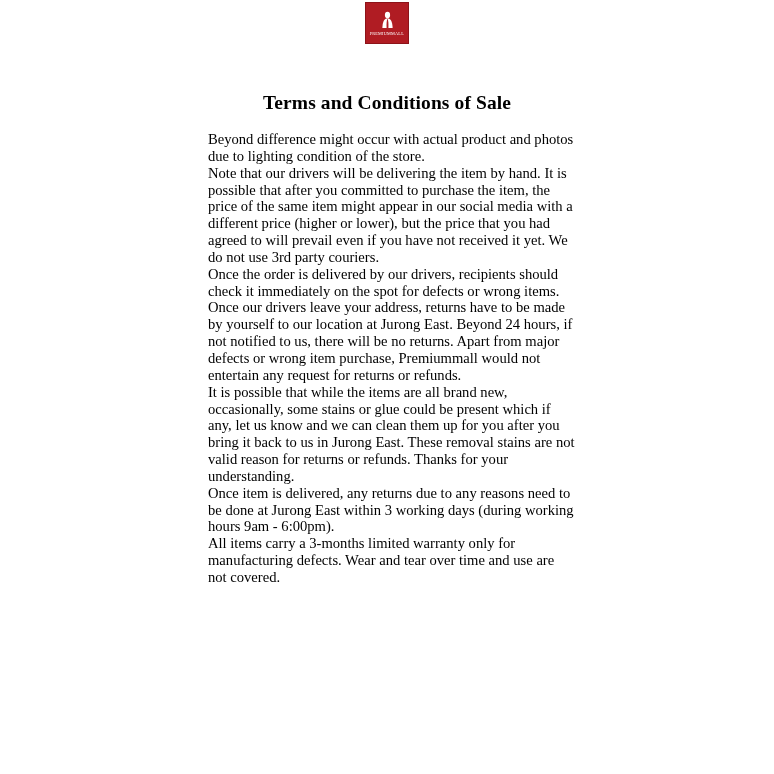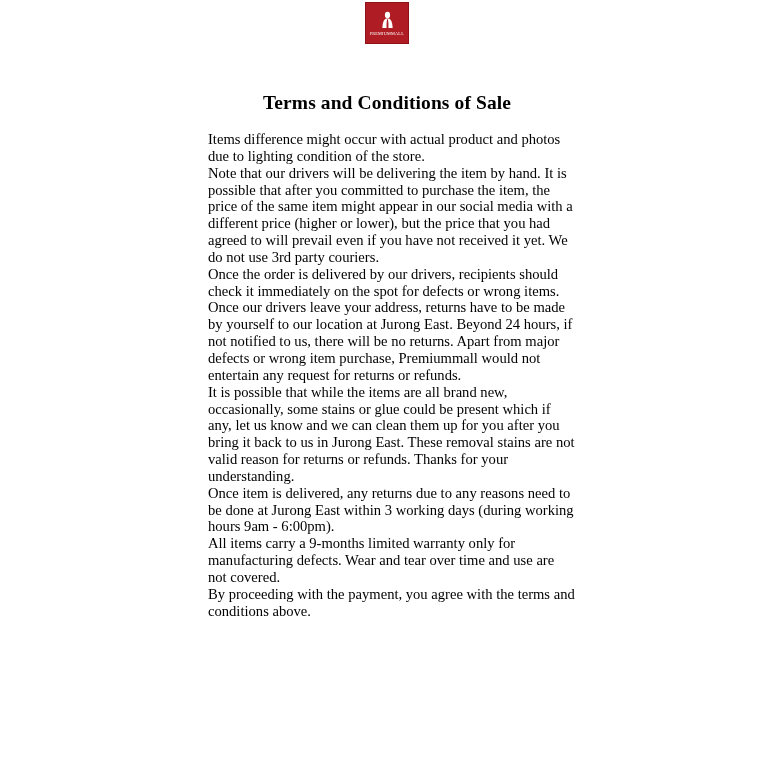--- a/index.html
+++ b/index.html
@@ -98,22 +98,21 @@
           <path d="M6.5 7.6 C5.6 9.8 5.4 13 5.6 17 L7.4 17 C7.6 13 7.4 9.8 6.5 7.6 Z" fill="#b01c23"></path>
         </svg>
       </span>
       <span class="logo-text">PREMIUMMALL</span>
     </div>
   </div>
 
   <div class="doc-title">Terms and Conditions of Sale</div>
 
   <div class="body-text">
-    <p>Items difference might occur with actual product and photos due to lighting condition of the store.</p>
+    <p>Beyond difference might occur with actual product and photos due to lighting condition of the store.</p>
     <p>Note that our drivers will be delivering the item by hand. It is possible that after you committed to purchase the item, the price of the same item might appear in our social media with a different price (higher or lower), but the price that you had agreed to will prevail even if you have not received it yet. We do not use 3rd party couriers.</p>
     <p>Once the order is delivered by our drivers, recipients should check it immediately on the spot for defects or wrong items. Once our drivers leave your address, returns have to be made by yourself to our location at Jurong East. Beyond 24 hours, if not notified to us, there will be no returns. Apart from major defects or wrong item purchase, Premiummall would not entertain any request for returns or refunds.</p>
     <p>It is possible that while the items are all brand new, occasionally, some stains or glue could be present which if any, let us know and we can clean them up for you after you bring it back to us in Jurong East. These removal stains are not valid reason for returns or refunds. Thanks for your understanding.</p>
     <p>Once item is delivered, any returns due to any reasons need to be done at Jurong East within 3 working days (during working hours 9am - 6:00pm).</p>
-    <p>All items carry a 9-months limited warranty only for manufacturing defects. Wear and tear over time and use are not covered.</p>
-    <p>By proceeding with the payment, you agree with the terms and conditions above.</p>
+    <p>All items carry a 3-months limited warranty only for manufacturing defects. Wear and tear over time and use are not covered.</p>
   </div>
 
 </div>
 
 </body></html>

